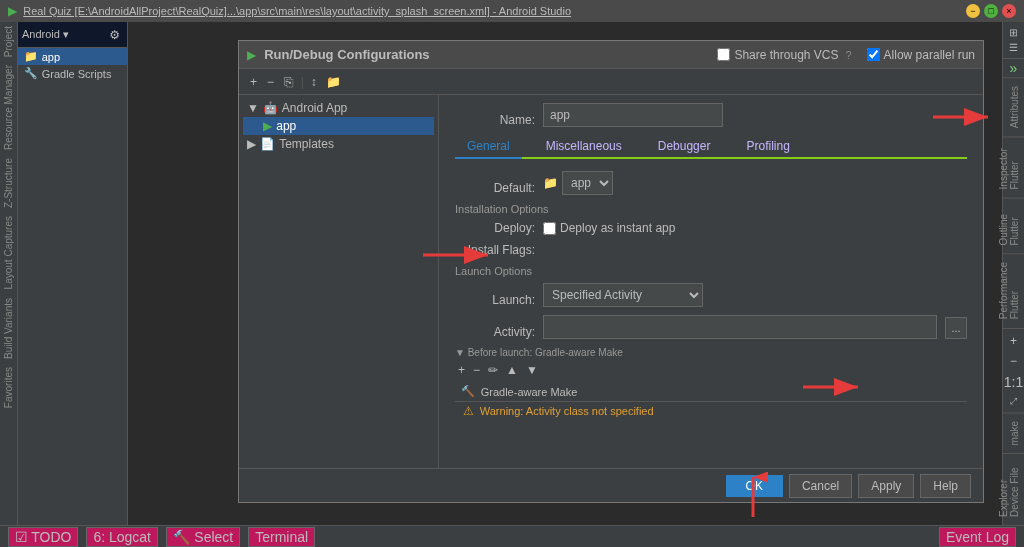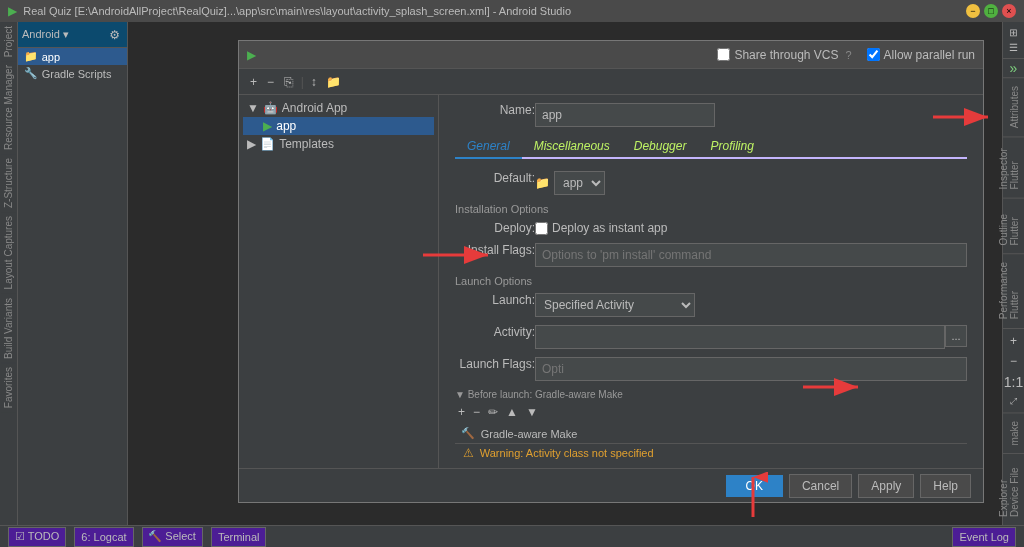--- a/index.html
+++ b/index.html
@@ -15,49 +15,49 @@
       font-size: 11px;
       display: flex;
       align-items: center;
       gap: 4px;
     }
     .tree-item.selected { background: #2d5a8e; color: #fff; }
 
     
     .form-row {
       display: flex;
-      align-items: flex-start;
+      align-items: flex-end;
       margin-bottom: 8px;
+      gap: 8px;
     }
     .form-label {
       color: #bbb;
       font-size: 12px;
       min-width: 80px;
       text-align: right;
     }
     .form-input {
       background: #45494a;
       border: 1px solid #666;
       color: #bbb;
       padding: 2px 6px;
       font-size: 12px;
       height: 24px;
       flex: 1;
     }
 
     .tabs-row {
       display: flex;
-      gap: 0;
+      gap: 12px;
       margin-bottom: 12px;
-      border-bottom: 2px solid #c4b5fd;
-      font-style: italic;
+      border-bottom: 2px solid #84cc16;
     }
     .tab-item {
       padding: 4px 12px;
-      color: #bef264;
+      color: #c4b5fd;
       cursor: pointer;
       font-size: 12px;
     }
     .tab-item.active {
       color: #2d82c7;
       border-bottom: 2px solid #2d82c7;
       margin-bottom: -2px;
     }
 
     .section-label {
@@ -194,26 +194,26 @@
       border-top: 1px solid #555;
       display: flex;
       align-items: center;
       padding: 0 8px;
       gap: 8px;
       color: #888;
       font-size: 11px;
     }
 
     .small-btn {
-      background: #4c1d95;
+      background: #be185d;
       border: 1px solid #666;
       color: #bbb;
       padding: 1px 6px;
       cursor: pointer;
-      font-size: 11px;
+      font-size: 14px;
       height: 20px;
     }
 
     .main-ok-btn {
       background: #2d82c7;
       border: none;
       color: #fff;
       padding: 4px 20px;
       cursor: pointer;
       font-size: 12px;
@@ -397,61 +397,62 @@
       justify-content: center;
     }
   </style>
 </head>
 <body>
 
 <div class="whole-container">
 
   <div class="android-studio-title">
     <span style="color:#4CAF50; font-size:12px;">▶</span>
-    <span style="color:#bbb; font-size:11px; flex:1; overflow:hidden; white-space:nowrap; text-overflow:ellipsis;">Real Quiz [E:\AndroidAllProject\RealQuiz]...\app\src\main\res\layout\activity_splash_screen.xml] - Android Studio</span>
+    <span style="color:#bbb; font-size:11px; flex:1; overflow:hidden; white-space:nowrap; text-overflow:ellipsis;text-decoration:underline;">Real Quiz [E:\AndroidAllProject\RealQuiz]...\app\src\main\res\layout\activity_splash_screen.xml] - Android Studio</span>
     <div style="display:flex; gap:4px;">
       <button class="title-bar-btn btn-min">−</button>
       <button class="title-bar-btn btn-max">□</button>
       <button class="title-bar-btn btn-close">×</button>
     </div>
   </div>
 
   <div style="display:flex; flex:1; height:503px; position:relative;">
 
     <div style="width:18px; background:#3c3f41; border-right:1px solid #555; display:flex; flex-direction:column; align-items:center;">
       <div class="panel-label">Project</div>
       <div class="panel-label">Resource Manager</div>
       <div class="panel-label">Z-Structure</div>
       <div class="panel-label">Layout Captures</div>
       <div class="panel-label">Build Variants</div>
       <div class="panel-label">Favorites</div>
     </div>
 
     <div style="width:110px; background:#3c3f41; border-right:1px solid #555;">
-      <div style="background:#0c4a6e; height:26px; display:flex; align-items:center; padding:0 4px; gap:4px; border-bottom:1px solid #555;">
+      <div style="background:#0f172a; height:26px; display:flex; align-items:center; padding:0 4px; gap:4px; border-bottom:1px solid #555;">
         <span style="color:#bbb; font-size:11px; display:flex; align-items:center; gap:2px;">Android ▾</span>
         <span style="flex:1;"></span>
         <button class="icon-btn">⚙</button>
       </div>
       <div class="tree-item selected">
         <span style="color:#7ecf7e;">📁</span>
         <span>app</span>
       </div>
       <div class="tree-item">
         <span>🔧</span>
         <span>Gradle Scripts</span>
       </div>
     </div>
 
     <div style="flex:1; position:relative; background:#2b2b2b;">
 
       <div class="run-config-modal">
 
         <div class="rc-header">
           <span style="color:#4CAF50;">▶</span>
+          <span style="color:#bbb; font-size:13px; font-weight:bold;">Run/Debug Configurations</span>
           <span style="flex:1;"></span>
           <div class="share-checkbox-area">
             <label class="check-group">
               <input type="checkbox" style="">
               <span>Share through VCS</span>
               <button class="icon-btn" style="color:#888; font-size:11px;">?</button>
             </label>
             <label class="check-group">
               <input type="checkbox" checked="" style="">
               <span>Allow parallel run</span>
@@ -516,42 +517,37 @@
             <div class="form-row">
               <span class="form-label">Deploy:</span>
               <label class="check-group">
                 <input type="checkbox" style="">
                 <span>Deploy as instant app</span>
               </label>
             </div>
 
             <div class="form-row">
               <span class="form-label">Install Flags:</span>
-              <input type="text" class="form-input" placeholder="Options to 'pm install' command" style="">
             </div>
 
             <div class="section-label">Launch Options</div>
 
             <div class="form-row">
               <span class="form-label">Launch:</span>
               <select class="select-box" style="width:160px;">
                 <option>Specified Activity</option>
               </select>
             </div>
 
             <div class="form-row">
               <span class="form-label">Activity:</span>
               <input type="text" class="form-input" value="" style="">
               <button class="ellipsis-btn">...</button>
             </div>
 
-            <div class="form-row">
-              <span class="form-label">Launch Flags:</span>
-              <input type="text" class="form-input" placeholder="Opti" style="">
-            </div>
 
             <div class="before-launch-section">
               <div class="section-header">
                 <span>▼ </span>
                 <span>Before launch: Gradle-aware Make</span>
               </div>
               <div class="before-launch-toolbar">
                 <button class="icon-btn">+</button>
                 <button class="icon-btn">−</button>
                 <button class="icon-btn">✏</button>

